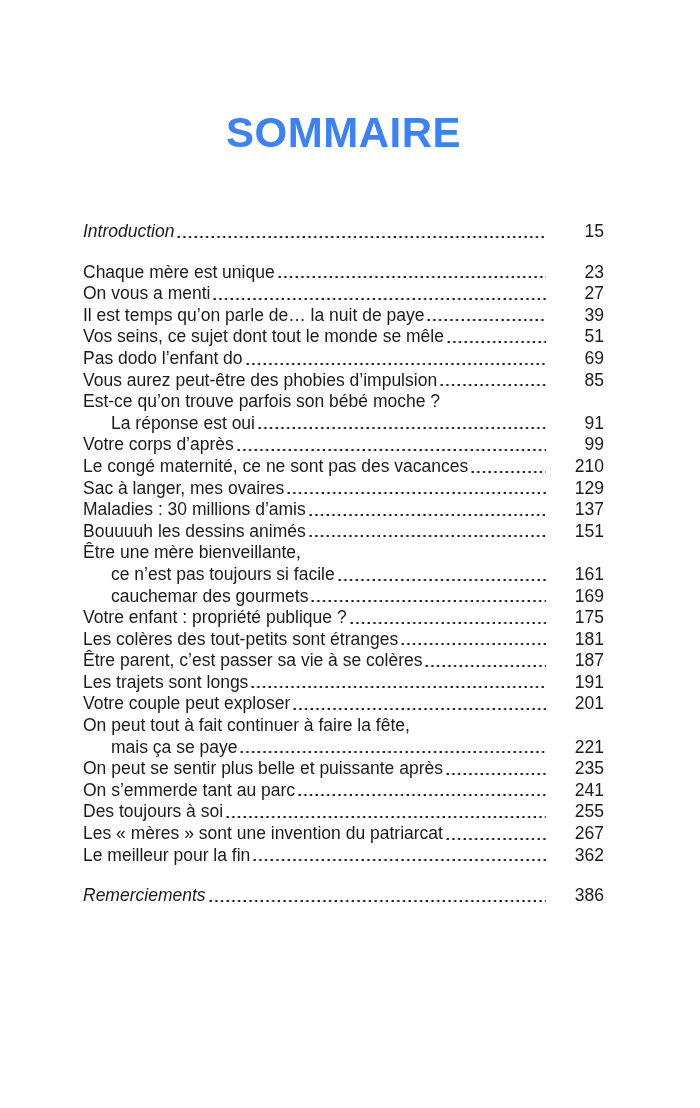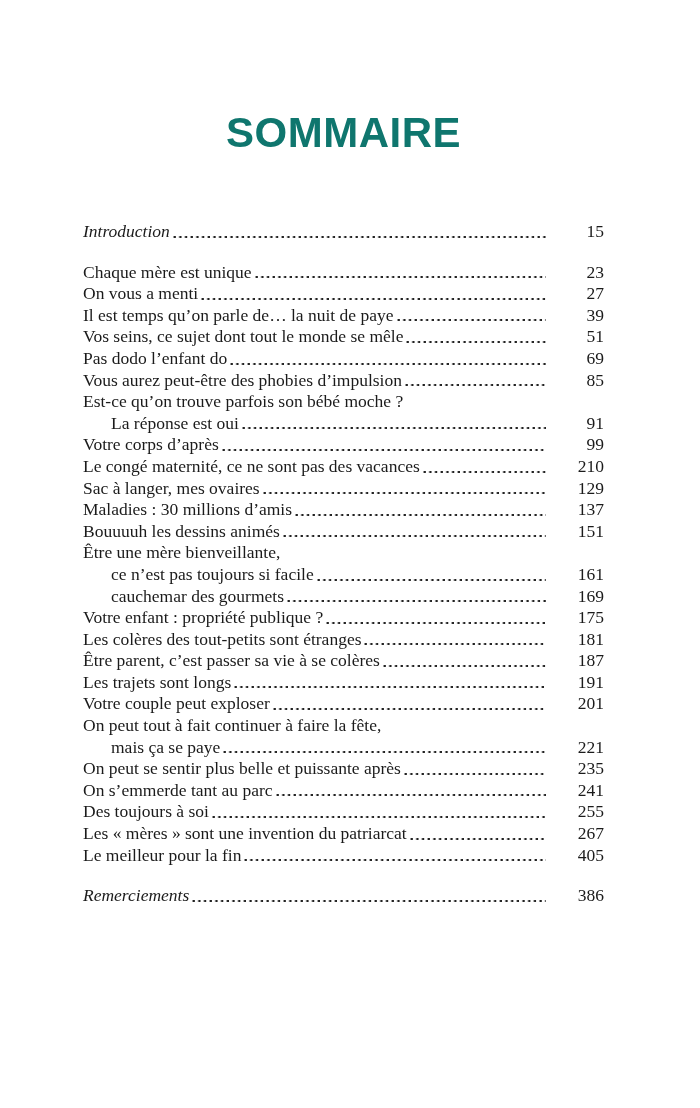--- a/index.html
+++ b/index.html
@@ -18,25 +18,25 @@
     color: var(--text, #1b1b1b);
   }
   .title {
     margin: 112px 0 0 0;
     text-align: center;
     font-family: "Liberation Sans", sans-serif;
     font-weight: 700;
     font-size: 42px;
     line-height: 1;
     letter-spacing: 0.5px;
-    color: #0f766e;
+    color: #3b82f6;
   }
   .toc {
     margin-top: 67px;
-    font-family: Liberation Serif, serif;
+    font-family: Liberation Sans, sans-serif;
     font-size: 17.5px;
     line-height: 21.6px;
     color: var(--text, #1b1b1b);
   }
   .entry { margin: 0; }
   .entry.gap-after { margin-bottom: 19px; }
   .entry.italic .label { font-style: italic; }
   .row {
     display: flex;
     align-items: baseline;
@@ -250,21 +250,21 @@
         <div class="row">
           <span class="label">Les « mères » sont une invention du patriarcat</span>
           <span class="leader"></span>
           <span class="pagenum">267</span>
         </div>
       </div>
       <div class="entry gap-after">
         <div class="row">
           <span class="label">Le meilleur pour la fin</span>
           <span class="leader"></span>
-          <span class="pagenum">405</span>
+          <span class="pagenum">362</span>
         </div>
       </div>
       <div class="entry italic">
         <div class="row">
           <span class="label">Remerciements</span>
           <span class="leader"></span>
           <span class="pagenum">386</span>
         </div>
       </div>
     </div>

